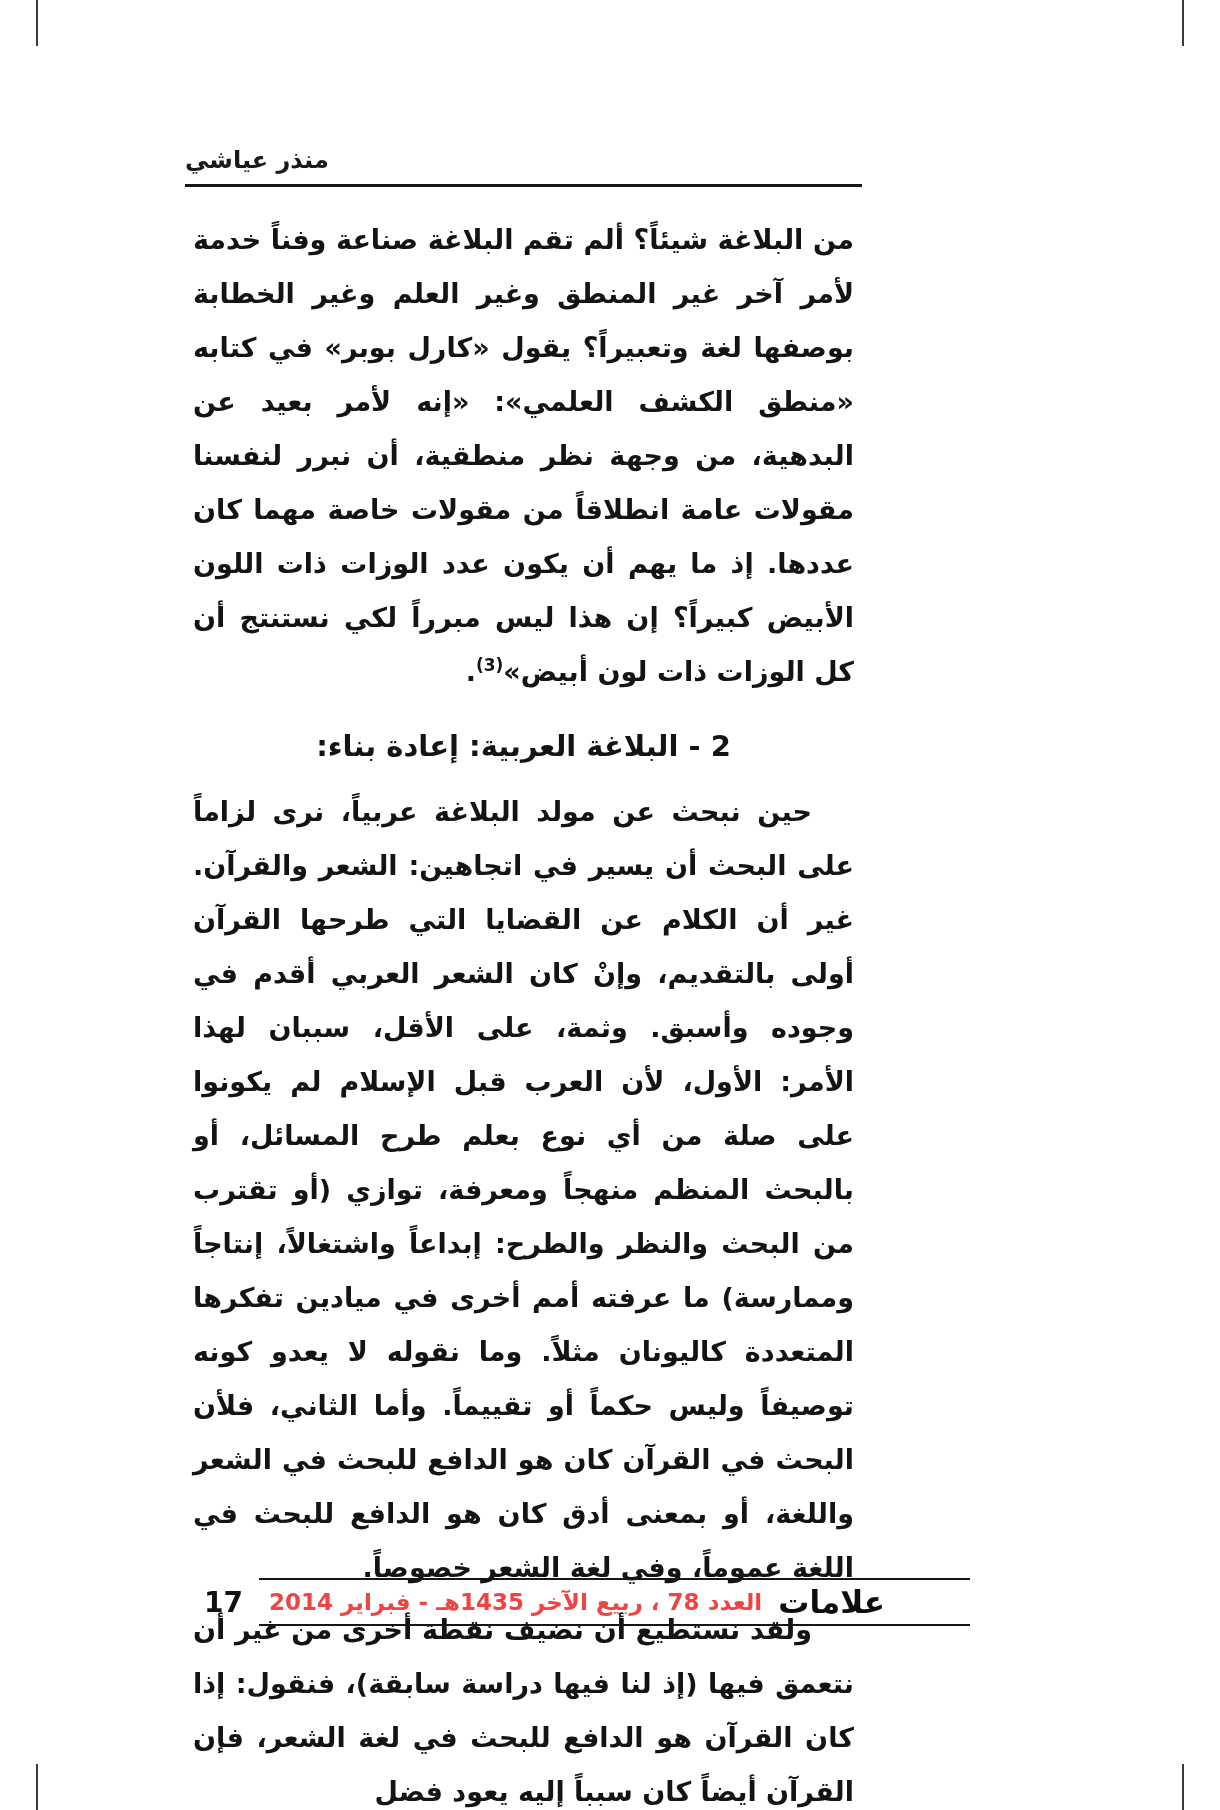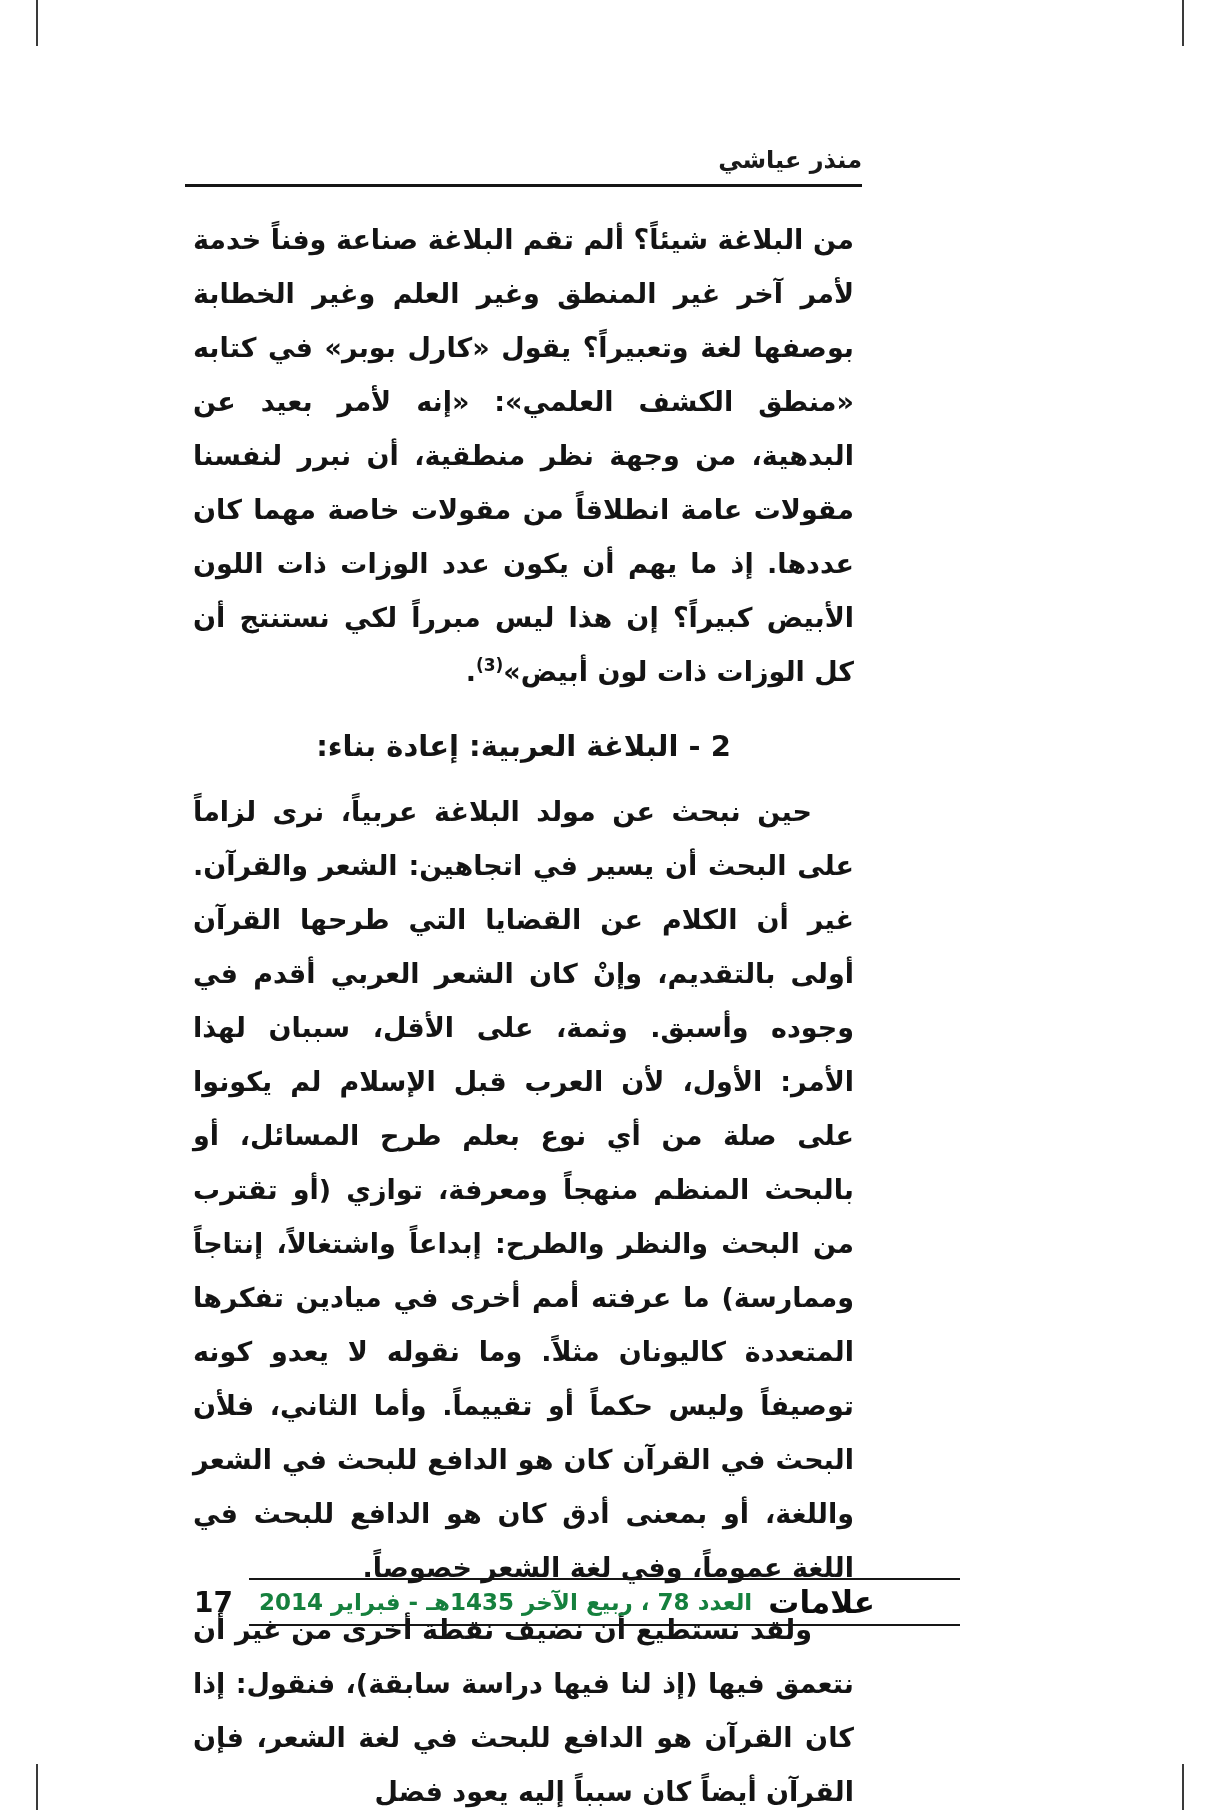--- a/index.html
+++ b/index.html
@@ -30,21 +30,21 @@
 
   .content {
     position: absolute;
     left: 185px;
     top: 146px;
     width: 677px;
   }
 
   .author-name {
     direction: rtl;
-    text-align: right;
+    text-align: left;
     font-size: 24px;
     font-weight: bold;
     color: #1a1a1a;
   }
   .header-rule {
     height: 3px;
     background: #151515;
     margin-top: 10px;
   }
 
@@ -74,21 +74,21 @@
     font-weight: bold;
     text-align: center;
     direction: rtl;
   }
   .para + .para.indent {
     margin-top: 2px;
   }
 
   .footer {
     position: absolute;
-    left: 184px;
+    left: 194px;
     top: 1578px;
     width: 677px;
     height: 48px;
     display: flex;
     align-items: stretch;
   }
   .page-number {
     display: flex;
     align-items: center;
     font-size: 28px;
@@ -117,21 +117,21 @@
     font-size: 31px;
     font-weight: bold;
     letter-spacing: -1px;
     color: #0d0d0d;
     white-space: nowrap;
     text-align: center;
   }
   .issue-info {
     font-size: 23px;
     font-weight: bold;
-    color: #15803d;
+    color: #ef4444;
     white-space: nowrap;
   }
 </style>
 </head>
 <body>
 
 <div class="page">
 
   <div class="crop-mark crop-tl"></div>
   <div class="crop-mark crop-tr"></div>

